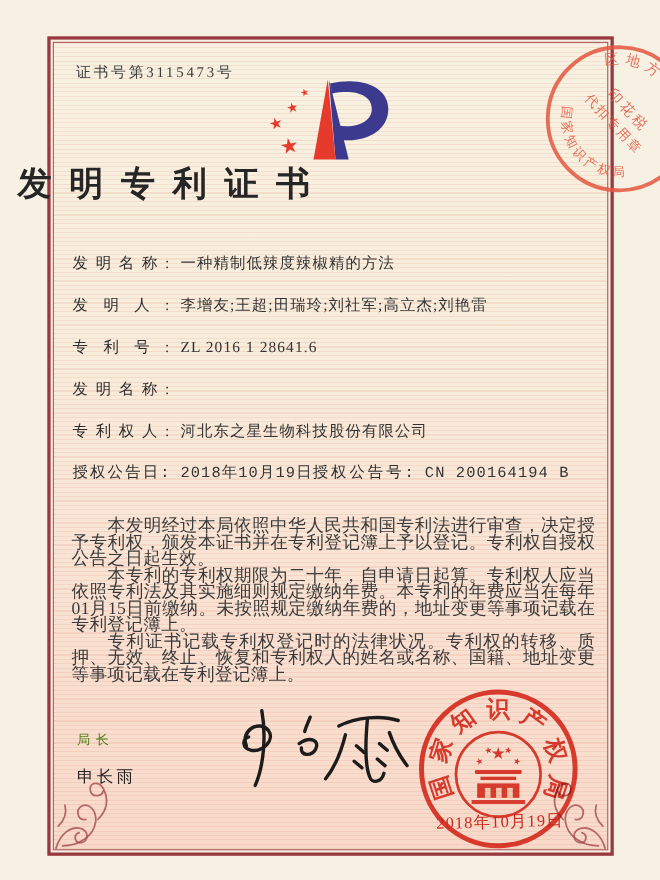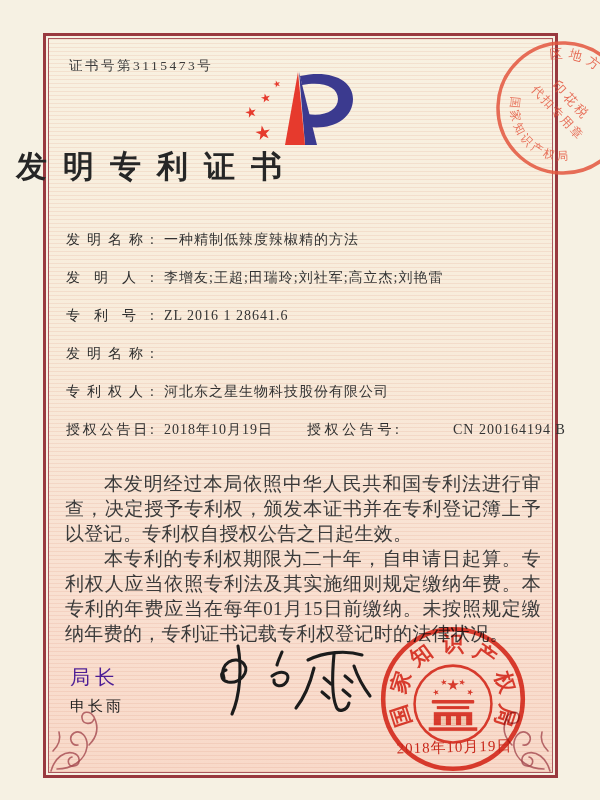--- a/index.html
+++ b/index.html
@@ -26,29 +26,29 @@
   .logo{position:absolute;left:236px;top:69px;}
   .logo-star{fill:#e63a2d;font-family:"DejaVu Sans",sans-serif;}
   .title{
     position:absolute;left:0;right:0;top:146px;text-align:left;
     font-size:31px;font-weight:bold;color:#262626;letter-spacing:16px;text-indent:16px;
   }
   .fields{position:absolute;left:66px;top:231px;right:58px;}
   .field-row{display:flex;align-items:baseline;margin-bottom:20px;font-size:14px;color:#333;}
   .flabel{flex:0 0 88px;text-align:justify;text-align-last:justify;color:#2d2d2d;}
   .fvalue{margin-left:10px;letter-spacing:1px;white-space:nowrap;}
-  .pair{display:flex;align-items:baseline;}
-  .pair2{margin-left:34px;gap:44px;}
+  .pair{display:flex;align-items:baseline;font-family:Liberation Mono, monospace;}
+  .pair2{}
   .flabel2{flex:0 0 92px;text-align:justify;text-align-last:justify;color:#2d2d2d;}
   .paras{
     position:absolute;left:65px;top:471px;width:476px;
-    font-size:19px;line-height:25px;color:#3a3a3a;text-align:justify;letter-spacing:0.3px;
+    font-size:16px;line-height:15px;color:#3a3a3a;text-align:justify;letter-spacing:0.3px;
   }
   .paras p{margin:0;text-indent:2.05em;}
-  .director-title{position:absolute;left:70px;top:664px;font-size:20px;letter-spacing:5px;color:#4c1d95;}
+  .director-title{position:absolute;left:70px;top:664px;font-size:12px;letter-spacing:5px;color:#4d7c0f;}
   .director-name{position:absolute;left:70px;top:697px;font-size:15px;letter-spacing:3px;color:#222;text-align:right;}
   .signature{position:absolute;left:196px;top:640px;z-index:4;}
   .signature path{stroke:#1c1c1c;stroke-width:3.1;fill:none;stroke-linecap:round;stroke-linejoin:round;}
   .seal{position:absolute;left:367px;top:613px;z-index:4;mix-blend-mode:multiply;opacity:.93;}
   .seal-char{fill:#dc3629;font-size:21px;font-weight:bold;}
   .seal-shape{fill:#dc3629;}
   .seal-line{stroke:#dc3629;fill:none;}
   .seal-date{
     position:absolute;left:372px;top:738px;width:165px;text-align:center;z-index:4;
     color:#c9291c;font-size:15px;letter-spacing:1px;transform:rotate(-1.5deg);
@@ -111,21 +111,22 @@
         </span>
         <span class="pair pair2">
           <span class="flabel2">授权公告号:</span>
           <span class="fvalue">CN 200164194 B</span>
         </span>
       </div>
     </div>
 
     <div class="paras">
       <p>本发明经过本局依照中华人民共和国专利法进行审查，决定授予专利权，颁发本证书并在专利登记簿上予以登记。专利权自授权公告之日起生效。</p>
-      <p>本专利的专利权期限为二十年，自申请日起算。专利权人应当依照专利法及其实施细则规定缴纳年费。本专利的年费应当在每年01月15日前缴纳。未按照规定缴纳年费的，专利证书记载专利权登记时的法律状况。</p>
+      <p>本专利的专利权期限为二十年，自申请日起算。专利权人应当依照专利法及其实施细则规定缴纳年费。本专利的年费应当在每年01月15日前缴纳。未按照规定缴纳年费的，地址变更等事项记载在专利登记簿上。</p>
+      <p>专利证书记载专利权登记时的法律状况。专利权的转移、质押、无效、终止、恢复和专利权人的姓名或名称、国籍、地址变更等事项记载在专利登记簿上。</p>
     </div>
 
     <div class="director-title">局长</div>
     <div class="director-name">申长雨</div>
 
     <svg class="signature" width="185" height="80" viewBox="0 0 185 80">
       <path d="M28,38 C22,24 40,14 48,24 C54,32 44,44 32,42 C24,40 24,32 30,30"></path>
       <path d="M42,6 C46,28 44,56 36,74"></path>
       <path d="M86,12 C84,17 82,21 81,25"></path>
       <path d="M76,36 C86,29 95,33 91,41 C87,48 77,47 78,40"></path>

